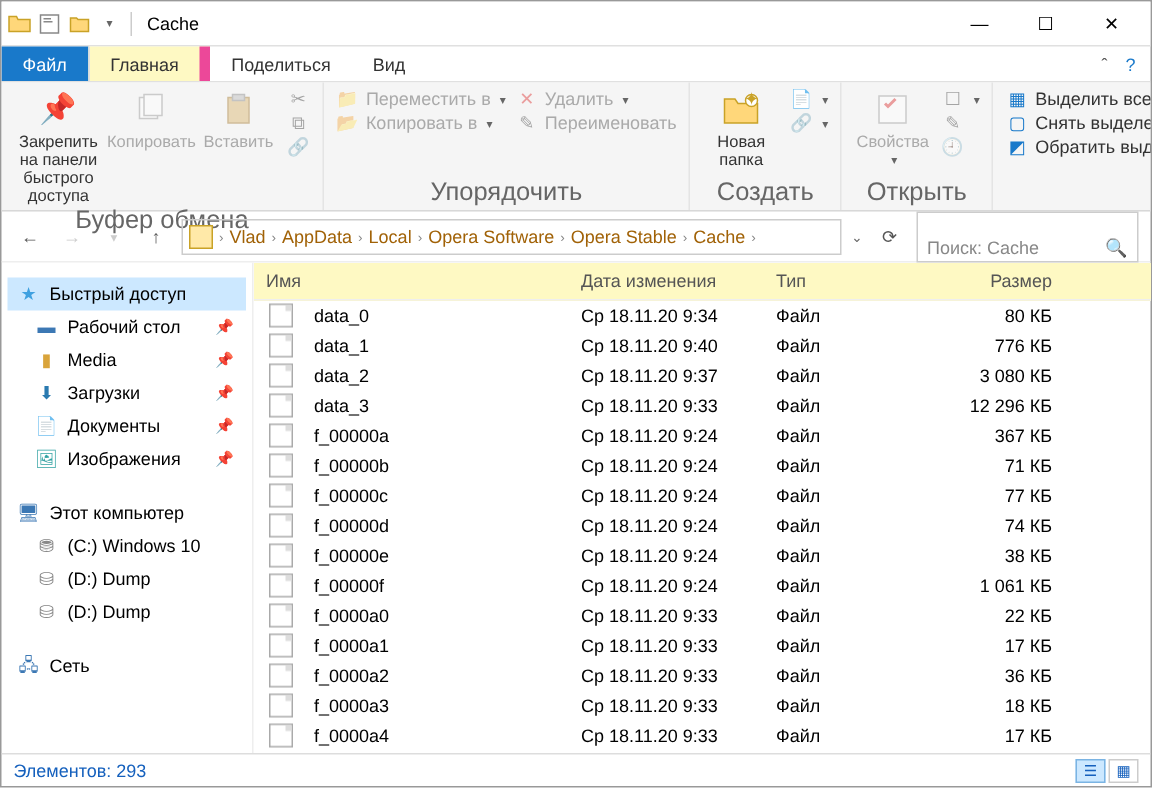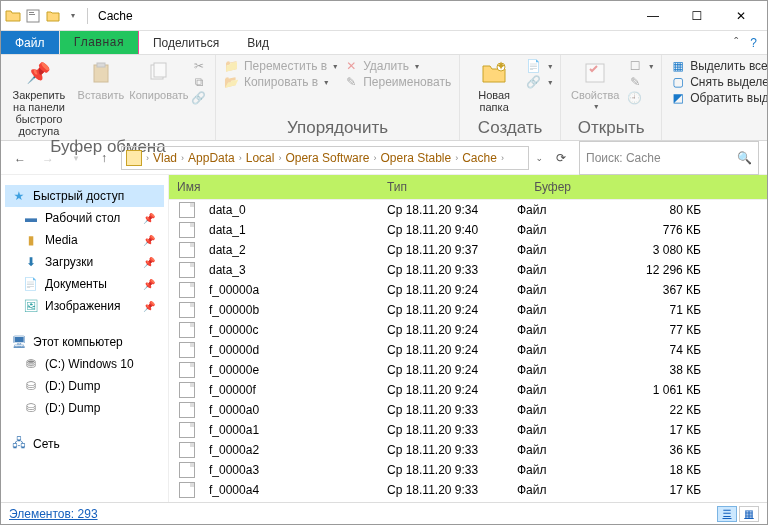--- a/index.html
+++ b/index.html
@@ -7,21 +7,21 @@
 .titlebar { height: 30px; display: flex; align-items: center; padding: 0 4px; background: #fff; border-bottom: 1px solid #e0e0e0; }
 .titlebar .qat { display: flex; gap: 4px; align-items: center; }
 .titlebar .qat-icon { width: 16px; height: 16px; display: flex; align-items: center; justify-content: center; }
 .titlebar .divider { width: 1px; height: 16px; background: #ccc; margin: 0 6px; }
 .titlebar .title { margin-left: 4px; color: #000; }
 .titlebar .wincontrols { margin-left: auto; display: flex; }
 .titlebar .wincontrols div { width: 44px; height: 28px; display: flex; align-items: center; justify-content: center; font-size: 12px; }
 .ribbontabs { height: 24px; display: flex; align-items: stretch; border-bottom: 1px solid #e0e0e0; }
 .tab { padding: 0 14px; display: flex; align-items: center; color: #333; cursor: default; }
 .tab.file { background: #1979ca; color: #fff; }
-.tab.active { background: #22c55e; border-left: 1px solid #e0e0e0; border-right: 1px solid #ec4899; font-family: Liberation Mono, monospace; }
+.tab.active { background: #fef9c3; border-left: 1px solid #e0e0e0; border-right: 7px solid #ec4899; }
 .tab-ctrl { margin-left: auto; display: flex; align-items: center; gap: 12px; padding-right: 10px; color: #555; }
 .ribbon { height: 86px; background: #f5f5f5; border-bottom: 1px solid #d8d8d8; display: flex; }
 .group { border-right: 1px solid #e4e4e4; padding: 4px 8px 2px; display: flex; flex-direction: column; justify-content: space-between; }
 .group-body { display: flex; align-items: flex-start; gap: 6px; flex: 1; }
 .group-label { text-align: center; color: #666; font-size: 17px; }
 .bigbtn { display: flex; flex-direction: column; align-items: center; gap: 2px; min-width: 52px; text-align: center; line-height: 1.1; color: #333; }
 .bigbtn .ic { width: 28px; height: 28px; display: flex; align-items: center; justify-content: center; font-size: 20px; }
 .bigbtn .lbl { font-size: 11px; max-width: 78px; }
 .stackbtns { display: flex; flex-direction: column; gap: 2px; }
 .srow { display: flex; align-items: center; gap: 4px; color: #333; font-size: 11px; white-space: nowrap; }
@@ -30,41 +30,41 @@
 .disabled .si, .disabled .ic { opacity: 0.45; }
 .dd-caret { font-size: 8px; color: #666; margin-left: 2px; }
 .addrbar { height: 34px; display: flex; align-items: center; padding: 4px 8px; gap: 6px; border-bottom: 1px solid #eee; }
 .navbtn { width: 22px; height: 22px; display: flex; align-items: center; justify-content: center; color: #555; }
 .navbtn.dis { color: #ccc; }
 .crumbs { flex: 1; height: 24px; border: 1px solid #ccc; display: flex; align-items: center; padding: 0 4px; overflow: hidden; }
 .crumbs .ci { width: 16px; height: 16px; background: #ffe9a8; border: 1px solid #c9a227; margin-right: 4px; }
 .crumbs span.seg { padding: 0 4px; color: #a16207; white-space: nowrap; }
 .crumbs span.car { color: #888; font-size: 9px; }
 .refresh { width: 24px; height: 24px; display: flex; align-items: center; justify-content: center; color: #555; }
-.searchbox { width: 180px; height: 24px; border: 1px solid #ccc; display: flex; align-items: center; padding: 16px 6px; color: #888; }
+.searchbox { width: 148px; height: 24px; border: 1px solid #ccc; display: flex; padding: 16px 6px; color: #888; }
 .searchbox span:last-child { margin-left: auto; color: #888; }
 .content { flex: 1; display: flex; overflow: hidden; }
 .navpane { width: 168px; border-right: 1px solid #eee; padding: 10px 4px 4px; overflow-y: auto; }
 .navitem { display: flex; align-items: center; gap: 6px; padding: 3px 8px 3px 18px; color: #000; }
 .navitem.hdr { padding-left: 6px; }
 .navitem.sel { background: #cce8ff; }
 .navitem .nic { width: 16px; height: 16px; display: flex; align-items: center; justify-content: center; font-size: 12px; }
 .navspace { height: 14px; }
 .listarea { flex: 1; overflow: auto; position: relative; }
-.listhdr { display: flex; border-bottom: 1px solid #eee; color: #555; position: sticky; top: 0; background: #bef264; }
+.listhdr { display: flex; border-bottom: 1px solid #eee; color: #555; position: sticky; top: 0; background: #fef9c3; }
 .listhdr div { padding: 5px 8px; }
 .col-name { width: 210px; }
 .col-date { width: 130px; }
 .col-type { width: 100px; }
 .col-size { width: 100px; text-align: right; }
 .row { display: flex; align-items: center; padding: 2px 0; }
 .row .ficon { width: 16px; height: 16px; margin: 0 6px 0 10px; background: #fff; border: 1px solid #aaa; position: relative; }
 .row .ficon::after { content: ""; position: absolute; top: 0; right: 0; width: 4px; height: 4px; background: #ddd; }
 .row .c { padding: 0 8px; color: #000; white-space: nowrap; overflow: hidden; text-overflow: ellipsis; }
-.statusbar { height: 22px; border-top: 1px solid #ddd; display: flex; align-items: center; padding: 0 8px; color: #1560bd; font-size: 11px; text-decoration: underline; }
+.statusbar { height: 22px; border-top: 1px solid #ddd; display: flex; align-items: center; padding: 0 8px; color: #1560bd; font-size: 11px; }
 .statusbar .views { margin-left: auto; display: flex; gap: 2px; }
 .statusbar .vbtn { width: 20px; height: 16px; border: 1px solid #ccc; display: flex; align-items: center; justify-content: center; font-size: 10px; }
 .statusbar .vbtn.act { background: #cce8ff; border-color: #7bb4e3; }
 .folder-ico { color: #d9a43b; }
 .pc-ico { color: #3c78b4; }
 .dl-ico { color: #2a7ab0; }
 .img-ico { color: #33a3a3; }
 .disk-ico { color: #888; }
 .net-ico { color: #3c78b4; }
 .star-ico { color: #3ea0e0; }
@@ -118,34 +118,34 @@
   <div class="group">
     <div class="group-body">
       <div class="bigbtn">
         <span class="ic">📌</span>
         <span class="lbl" style="white-space:pre-line;">Закрепить на панели
 быстрого доступа</span>
       </div>
       <div class="bigbtn disabled">
         <span class="ic">
           <svg width="22" height="22" viewBox="0 0 22 22">
+              <rect x="3" y="3" width="12" height="14" fill="#fff" stroke="#999"></rect>
+              <rect x="6" y="1" width="12" height="14" fill="#fff" stroke="#999"></rect>
+            </svg>
+        </span>
+        <span class="lbl">Копировать</span>
+      </div>
+      <div class="bigbtn disabled">
+        <span class="ic">
+          <svg width="22" height="22" viewBox="0 0 22 22">
               <rect x="4" y="3" width="14" height="17" fill="#d9b36c" stroke="#a47a2e"></rect>
               <rect x="7" y="1" width="8" height="4" fill="#bbb" stroke="#888"></rect>
             </svg>
         </span>
         <span class="lbl">Вставить</span>
-      </div>
-      <div class="bigbtn disabled">
-        <span class="ic">
-          <svg width="22" height="22" viewBox="0 0 22 22">
-              <rect x="3" y="3" width="12" height="14" fill="#fff" stroke="#999"></rect>
-              <rect x="6" y="1" width="12" height="14" fill="#fff" stroke="#999"></rect>
-            </svg>
-        </span>
-        <span class="lbl">Копировать</span>
       </div>
       <div class="stackbtns disabled">
         <div class="srow">
             <span class="si">✂</span>
           </div>
         <div class="srow">
             <span class="si">⧉</span>
           </div>
         <div class="srow">
             <span class="si">🔗</span>
@@ -341,22 +341,23 @@
     <div class="navspace"></div>
     <div class="navitem hdr">
         <span class="nic net-ico">🖧</span>
         <span>Сеть</span>
       </div>
   </div>
 
   <div class="listarea">
     <div class="listhdr">
       <div class="col-name">Имя</div>
+      <div class="col-date">Дата изменения</div>
       <div class="col-type">Тип</div>
-      <div class="col-size">Буфер</div>
+      <div class="col-size">Размер</div>
     </div>
     <div id="filerows">
         <div class="row">
           <div class="ficon"></div>
           <div class="c col-name" style="width:178px">data_0</div>
           <div class="c col-date">Ср 18.11.20 9:34</div>
           <div class="c col-type">Файл</div>
           <div class="c col-size">80 КБ</div>
         </div>
         <div class="row">

